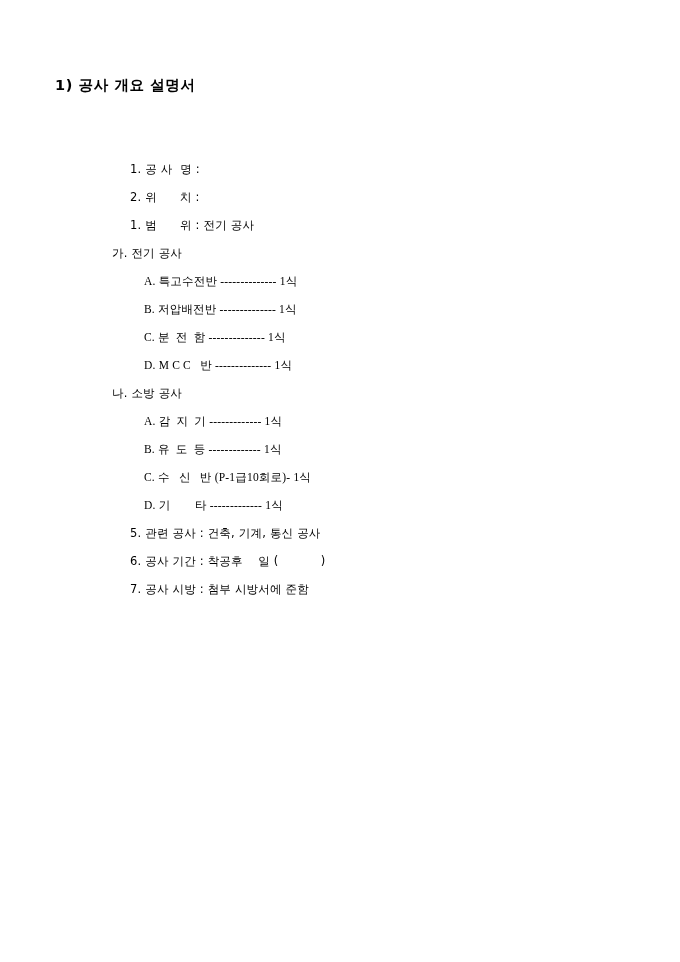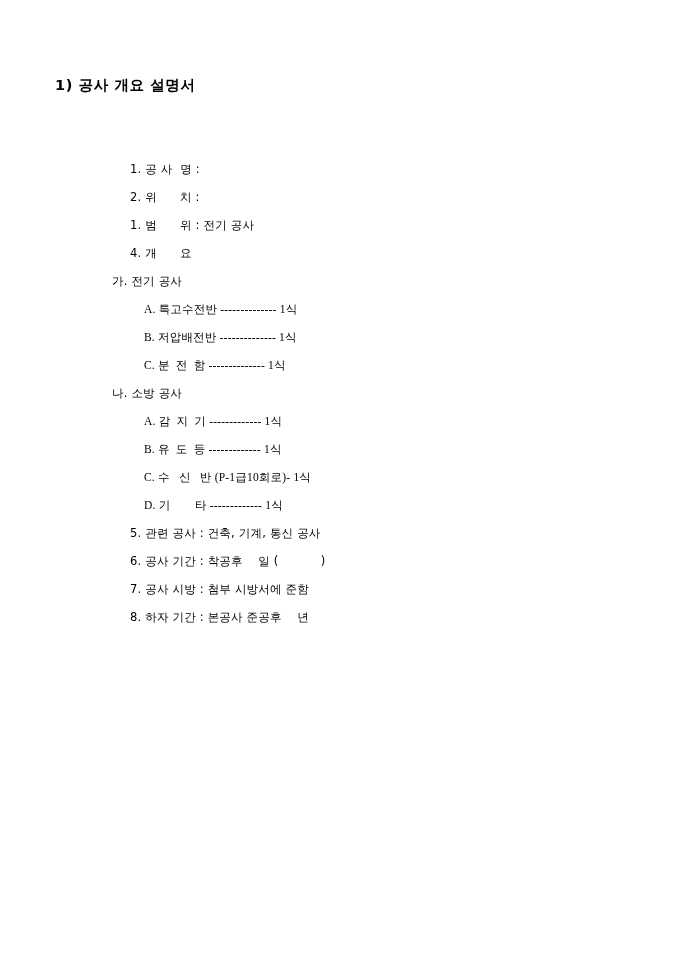--- a/index.html
+++ b/index.html
@@ -52,29 +52,28 @@
 <body>
 
 <div class="page">
 
   <div class="doc-title">1) 공사 개요 설명서</div>
 
   <div class="body-block">
     <div class="line lvl1">1. 공 사  명 :</div>
     <div class="line lvl1">2. 위      치 :</div>
     <div class="line lvl1">1. 범      위 : 전기 공사</div>
-    <div class="line lvl1">4. 개      요</div>
     <div class="line lvl2">가. 전기 공사</div>
     <div class="line lvl3">A. 특고수전반 -------------- 1식</div>
     <div class="line lvl3">B. 저압배전반 -------------- 1식</div>
     <div class="line lvl3">C. 분  전  함 -------------- 1식</div>
+    <div class="line lvl3">D. M C C   반 -------------- 1식</div>
     <div class="line lvl2">나. 소방 공사</div>
     <div class="line lvl3">A. 감  지  기 ------------- 1식</div>
     <div class="line lvl3">B. 유  도  등 ------------- 1식</div>
     <div class="line lvl3">C. 수   신   반 (P-1급10회로)- 1식</div>
     <div class="line lvl3">D. 기        타 ------------- 1식</div>
     <div class="line lvl1">5. 관련 공사 : 건축, 기계, 통신 공사</div>
     <div class="line lvl1">6. 공사 기간 : 착공후    일 (           )</div>
     <div class="line lvl1">7. 공사 시방 : 첨부 시방서에 준함</div>
-    <div class="line lvl1">8. 하자 기간 : 본공사 준공후    년</div>
   </div>
 
 </div>
 
 </body></html>

